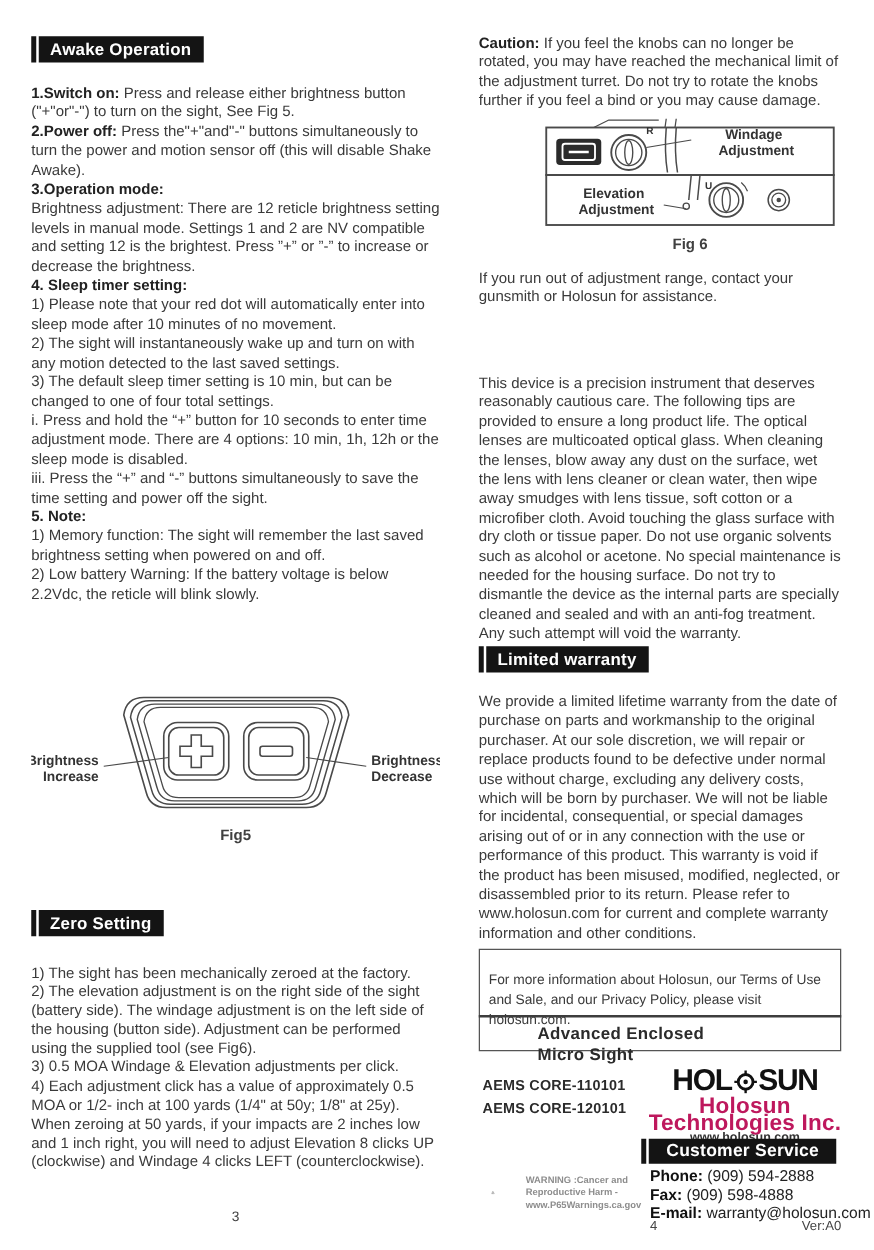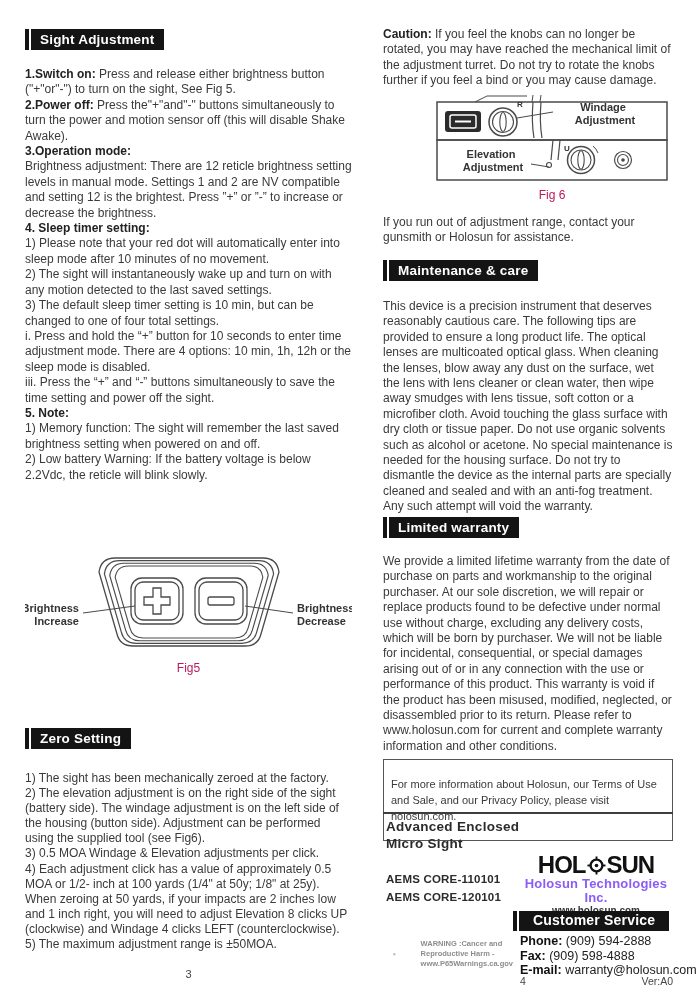--- a/index.html
+++ b/index.html
@@ -23,38 +23,38 @@
   }
 
   .flow { position:absolute; left:0; right:0; }
   .para { font-size:12px; line-height:15.4px; color:#3a3a3a; }
   .para b { color:#222; }
   .zero .para { line-height:15.1px; }
 
   .fig { position:absolute; left:0; }
   .fig svg { display:block; }
   .fig text { font-family:"Liberation Sans", sans-serif; font-weight:bold; fill:#333; }
-  .figcap { position:absolute; font-size:12px; font-weight:normal; color:#be185d; text-align:center; }
+  .figcap { position:absolute; font-size:12px; font-weight:bold; color:#404040; text-align:center; }
 
   .pagenum { position:absolute; left:0; right:0; text-align:center; font-size:11px; color:#444; }
 
   .infobox {
     position:absolute; left:0; width:290px; border:1px solid #555;
     padding:16px 7px; font-size:11px; line-height:16px; color:#3a3a3a;
   }
   .rule { position:absolute; left:0; width:290px; border-top:2px solid #3d3d3d; }
 
   .product { position:absolute; left:3px; }
-  .product .pname  { font-size:13.5px; font-weight:bold; color:#2b2b2b; line-height:17px; letter-spacing:.3px; }
+  .product .pname  { font-size:13.5px; font-weight:bold; color:#2b2b2b; line-height:17px; letter-spacing:.3px;margin-left:44px; }
   .product .pmodel { font-size:11.5px; font-weight:bold; color:#2b2b2b; line-height:17.5px; letter-spacing:.2px; }
 
   .brand { position:absolute; left:133px; width:160px; text-align:center; }
   .brand .logoline { display:flex; align-items:center; justify-content:center; gap:1px;
     font-size:24px; font-weight:bold; color:#111; letter-spacing:-1px; line-height:24px; }
-  .brand .company { font-size:13px; font-weight:bold; color:#8b5cf6; line-height:14px; letter-spacing:.2px; }
+  .brand .company { font-size:18px; font-weight:bold; color:#be185d; line-height:14px; letter-spacing:.2px; }
   .brand .site { font-size:10px; font-weight:bold; color:#333; line-height:12px; }
 
   .csbanner { left:130px; }
   .csbanner .box { font-size:14px; padding:2px 14px 3px; }
 
   .contacts { position:absolute; left:137px; width:156px; }
   .contacts .row { font-size:12.5px; line-height:14.6px; color:#222; white-space:nowrap; }
   .contacts .row b { color:#111; }
   .bottomrow { position:absolute; left:137px; width:153px; display:flex; justify-content:space-between;
     font-size:10.5px; color:#444; }
@@ -64,21 +64,21 @@
 </style>
 </head>
 <body>
 
 <div class="page">
 
   <div class="col left">
 
     <div class="hdr" style="top:29px">
       <span class="bar"></span>
-      <span class="box">Sight Adjustment</span>
+      <span class="box">Awake Operation</span>
     </div>
 
     <div class="flow" style="top:67px">
       <p class="para"><b>1.Switch on:</b><span> Press and release either brightness button ("+"or"-") to turn on the sight, See Fig 5.</span></p>
       <p class="para"><b>2.Power off:</b><span> Press the"+"and"-" buttons simultaneously to turn the power and motion sensor off (this will disable Shake Awake).</span></p>
       <p class="para"><b>3.Operation mode:</b><span></span></p>
       <p class="para"><b></b><span>Brightness adjustment: There are 12 reticle brightness setting levels in manual mode. Settings 1 and 2 are NV compatible and setting 12 is the brightest. Press ”+” or ”-” to increase or decrease the brightness.</span></p>
       <p class="para"><b>4. Sleep timer setting:</b><span></span></p>
       <p class="para"><b></b><span>1) Please note that your red dot will automatically enter into sleep mode after 10 minutes of no movement.</span></p>
       <p class="para"><b></b><span>2) The sight will instantaneously wake up and turn on with any motion detected to the last saved settings.</span></p>
@@ -117,21 +117,20 @@
     <div class="hdr" style="top:728px">
       <span class="bar"></span>
       <span class="box">Zero Setting</span>
     </div>
 
     <div class="flow zero" style="top:771px">
       <p class="para">1) The sight has been mechanically zeroed at the factory.</p>
       <p class="para">2) The elevation adjustment is on the right side of the sight (battery side). The windage adjustment is on the left side of the housing (button side). Adjustment can be performed using the supplied tool (see  Fig6).</p>
       <p class="para">3) 0.5 MOA Windage &amp; Elevation adjustments per click.</p>
       <p class="para">4)  Each adjustment click has a value of approximately 0.5 MOA or 1/2- inch at 100 yards (1/4" at 50y; 1/8" at 25y). When zeroing at 50 yards, if your impacts are 2 inches low and 1 inch right, you will need to adjust  Elevation 8 clicks UP (clockwise) and Windage 4 clicks LEFT (counterclockwise).</p>
-      <p class="para">5) The maximum adjustment range is ±50MOA.</p>
     </div>
 
     <div class="pagenum" style="top:968px">3</div>
   </div>
 
   <div class="col right">
 
     <div class="flow" style="top:27px">
       <p class="para"><b>Caution:</b><span> If you feel the knobs can no longer be rotated, you may have  reached the mechanical limit of the adjustment turret.  Do not try to rotate the knobs further if you feel a bind or you may cause damage.</span></p>
     </div>
@@ -172,24 +171,20 @@
         <text x="108" y="64" font-size="11" text-anchor="middle">Elevation</text>
         <text x="110" y="77" font-size="11" text-anchor="middle">Adjustment</text>
       </svg>
     </div>
     <div class="figcap" style="top:188px; left:54px; width:230px">Fig 6</div>
 
     <div class="flow" style="top:215px">
       <p class="para">If you run out of adjustment range, contact your gunsmith or Holosun for assistance.</p>
     </div>
 
-    <div class="hdr" style="top:260px">
-      <span class="bar"></span>
-      <span class="box">Maintenance &amp; care</span>
-    </div>
 
     <div class="flow" style="top:299px">
       <p class="para">This device is a precision instrument that deserves reasonably cautious care. The following tips are provided to ensure a long product life. The optical lenses are multicoated optical glass. When cleaning the lenses, blow away any dust on the surface, wet the lens with lens cleaner or clean water, then wipe away smudges with lens tissue, soft cotton or a microfiber cloth. Avoid touching the glass surface with dry cloth or tissue paper. Do not use organic solvents such as alcohol or acetone. No special maintenance is needed for the housing surface. Do not try to dismantle the device as the internal parts are specially cleaned and sealed and with an anti-fog treatment. Any such attempt will void the warranty.</p>
     </div>
 
     <div class="hdr" style="top:517px">
       <span class="bar"></span>
       <span class="box">Limited warranty</span>
     </div>
 
@@ -197,21 +192,21 @@
       <p class="para">We provide a limited lifetime warranty from the date of purchase on parts and workmanship to the original purchaser. At our sole discretion, we will repair or replace products found to be defective under normal use without charge, excluding any delivery costs, which will be born by purchaser. We will not be liable for incidental, consequential, or special damages arising out of or in any connection with the use or performance of this product. This warranty is void if the product has been misused, modified, neglected, or disassembled prior to its return. Please refer to www.holosun.com for current and complete warranty information and other conditions.</p>
     </div>
 
     <div class="infobox" style="top:759px">For more information about Holosun, our Terms of Use and Sale, and our Privacy Policy, please visit holosun.com.</div>
 
     <div class="rule" style="top:812px"></div>
 
     <div class="product" style="top:818px">
       <div class="pname">Advanced Enclosed</div>
       <div class="pname">Micro Sight</div>
-      <div class="pmodel" style="margin-top:19px">AEMS CORE-110101</div>
+      <div class="pmodel" style="margin-top:9px">AEMS CORE-110101</div>
       <div class="pmodel">AEMS CORE-120101</div>
     </div>
 
     <div class="brand" style="top:853px">
       <div class="logoline">
         <span>HOL</span>
         <svg width="19" height="19" viewBox="0 0 20 20">
           <circle cx="10" cy="10" r="6.2" fill="none" stroke="#111" stroke-width="2.4"></circle>
           <circle cx="10" cy="10" r="1.9" fill="#111"></circle>
           <line x1="10" y1="0.5" x2="10" y2="3.5" stroke="#111" stroke-width="2"></line>

